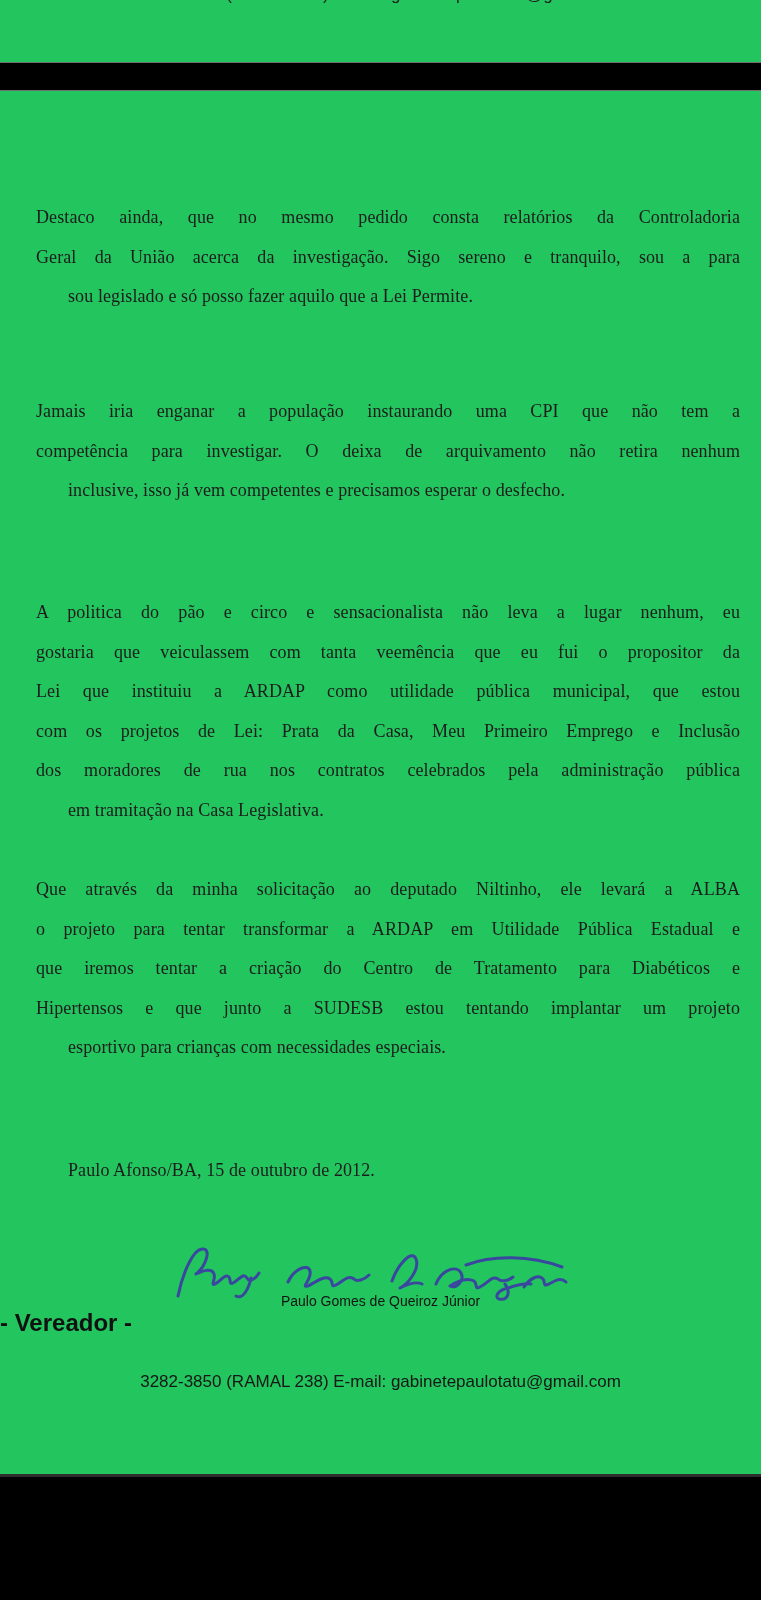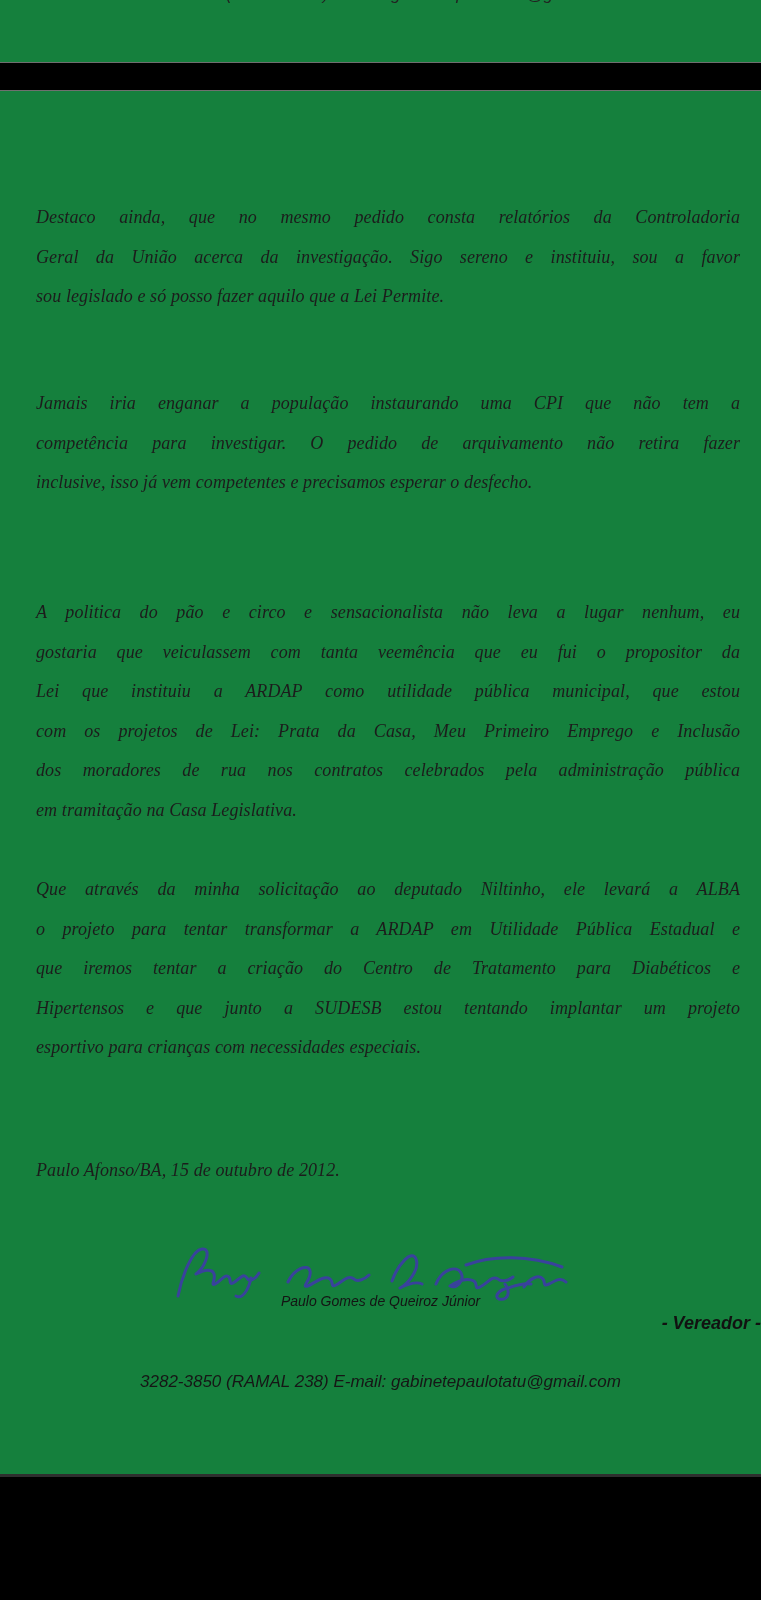--- a/index.html
+++ b/index.html
@@ -1,24 +1,23 @@
 <!DOCTYPE html>
 <html><head>
 <meta charset="utf-8">
 <style>
   html, body { margin: 0; padding: 0; background: #ffffff; }
   #screen {
     position: relative;
     width: 761px;
     height: 1600px;
-    background: #15803d;
+    background: #22c55e;
     overflow: hidden;
     font-family: "Liberation Serif", "DejaVu Serif", serif;
     color: #1c1c1c;
-    font-style: italic;
   }
 
   
   #header-fragment {
     position: absolute;
     top: 0; left: 0; right: 0;
     height: 5px;
     overflow: hidden;
   }
   #header-fragment .frag-inner {
@@ -58,23 +57,24 @@
     line-height: 39.5px;
     letter-spacing: 0.1px;
   }
   .jline {
     text-align: justify;
     text-align-last: justify;
   }
   .lastline {
     text-align: right;
     text-align-last: left;
+    margin-left: 32px;
   }
   #para-1 { top: 198px; }
-  #para-2 { top: 384px; }
+  #para-2 { top: 392px; }
   #para-3 { top: 593px; }
   #para-4 { top: 870px; }
   #line-exclamation { top: 1071px; }
   #line-date { top: 1151px; }
 
   
   #signature-svg {
     position: absolute;
     left: 168px;
     top: 1238px;
@@ -86,23 +86,23 @@
     top: 1290px; left: 0; right: 0;
     text-align: center;
     font-family: "Liberation Sans", "DejaVu Sans", sans-serif;
     font-size: 14px;
     line-height: 22px;
     color: #141414;
   }
   #signature-role {
     position: absolute;
     top: 1312px; left: 0; right: 0;
-    text-align: right;
+    text-align: left;
     font-family: "Liberation Sans", "DejaVu Sans", sans-serif;
-    font-size: 18px;
+    font-size: 24px;
     font-weight: bold;
     line-height: 22px;
     color: #111111;
   }
 
   
   #footer-address {
     position: absolute;
     top: 1370px; left: 0; right: 0;
     text-align: center;
@@ -118,27 +118,27 @@
 <div id="screen">
 
   <div id="header-fragment">
     <div class="frag-inner">3282-3850 (RAMAL 238) E-mail: gabinetepaulotatu@gmail.com</div>
   </div>
 
   <div id="bar-top" class="black-bar"></div>
 
   <div id="para-1" class="para">
     <div class="jline">Destaco ainda, que no mesmo pedido consta relatórios da Controladoria</div>
-    <div class="jline">Geral da União acerca da investigação. Sigo sereno e instituiu, sou a favor</div>
+    <div class="jline">Geral da União acerca da investigação. Sigo sereno e tranquilo, sou a para</div>
     <div class="lastline">sou legislado e só posso fazer aquilo que a Lei Permite.</div>
   </div>
 
   <div id="para-2" class="para">
     <div class="jline">Jamais iria enganar a população instaurando uma CPI que não tem a</div>
-    <div class="jline">competência para investigar. O pedido de arquivamento não retira fazer</div>
+    <div class="jline">competência para investigar. O deixa de arquivamento não retira nenhum</div>
     <div class="lastline">inclusive, isso já vem competentes e precisamos esperar o desfecho.</div>
   </div>
 
   <div id="para-3" class="para">
     <div class="jline">A politica do pão e circo e sensacionalista não leva a lugar nenhum, eu</div>
     <div class="jline">gostaria que veiculassem com tanta veemência que eu fui o propositor da</div>
     <div class="jline">Lei que instituiu a ARDAP como utilidade pública municipal, que estou</div>
     <div class="jline">com os projetos de Lei: Prata da Casa, Meu Primeiro Emprego e Inclusão</div>
     <div class="jline">dos moradores de rua nos contratos celebrados pela administração pública</div>
     <div class="lastline">em tramitação na Casa Legislativa.</div>

